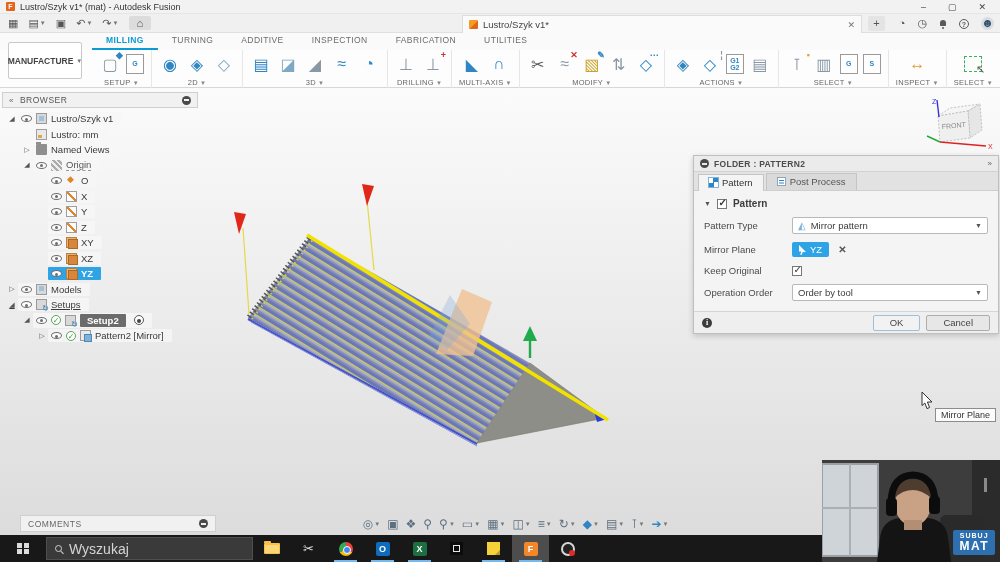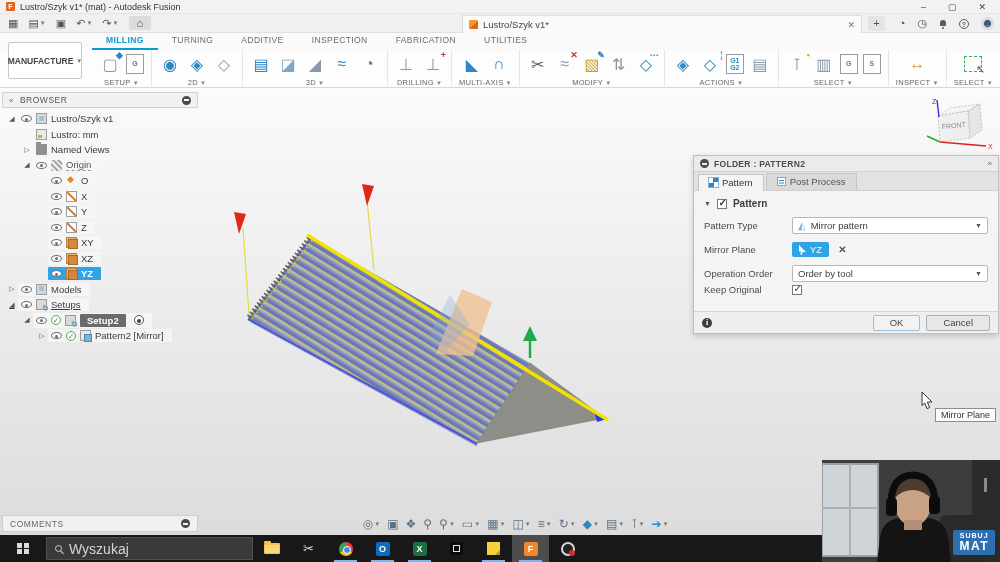--- a/index.html
+++ b/index.html
@@ -120,21 +120,21 @@
   .dfoot { border-top:1px solid #d5d5d5; background:#efefef; height:22px; display:flex; align-items:center; padding:0 8px; }
   .info { width:10px; height:10px; background:#3c3c3c; border-radius:50%; color:#fff; font-size:8px; font-weight:bold; text-align:center; line-height:10px; font-family:"Liberation Serif", serif; }
   .dbtns { margin-left:auto; display:flex; gap:6px; }
   .dbtn { min-width:44px; height:16px; background:#e7e7e7; border:1px solid #adadad; border-radius:2px; font-size:9.5px; color:#444; text-align:center; line-height:14px; padding:0 16px; }
   .dbtn.primary { background:#f2f2f2; border-color:#9cc1e0; }
 
   
   .viewcube { position:absolute; right:6px; top:8px; z-index:2; }
 
   
-  .comments { position:absolute; left:2px; bottom:3px; width:196px; height:17px; background:#f1f1f1; border:1px solid #cfcfcf; display:flex; align-items:center; padding:0 7px; font-size:8.5px; letter-spacing:.5px; color:#666; z-index:3;justify-content:flex-end; }
+  .comments { position:absolute; left:20px; bottom:3px; width:196px; height:17px; background:#f1f1f1; border:1px solid #cfcfcf; display:flex; align-items:center; padding:0 7px; font-size:8.5px; letter-spacing:.5px; color:#666; z-index:3;justify-content:flex-end; }
   .comments .gear { margin-left:auto; width:9px; height:9px; background:#4a4a4a; border-radius:50%; position:relative; }
   .comments .gear::after { content:""; position:absolute; left:2px; top:3.5px; width:5px; height:2px; background:#f1f1f1; }
   .navbar { position:absolute; left:50%; transform:translateX(-45%); bottom:4px; display:flex; align-items:center; gap:1px; z-index:3; }
   .nav-it { display:flex; align-items:center; padding:1px 3px; gap:1px; }
   .nav-it .g { font-size:12px; color:#5d6f80; line-height:1; }
   .nav-it .car { font-size:6px; color:#777; }
 
   
   .cursor { position:absolute; z-index:6; }
   .tooltip { position:absolute; z-index:6; background:#fcfcfc; border:1px solid #8c8c8c; padding:1px 5px; font-size:9px; color:#333; white-space:nowrap; }
@@ -575,30 +575,30 @@
         <div class="drow">
           <span class="dlbl">Mirror Plane</span>
           <span class="selchip">
             <svg width="7" height="10" viewBox="0 0 7 10">
                 <polygon points="0,0 7,7 3.8,7 2.6,10 1.2,9.4 2.3,6.6 0,6.6" fill="#fff"></polygon>
               </svg>
             <span>YZ</span>
           </span>
           <span class="chipx">✕</span>
         </div>
+        <div class="drow">
+          <span class="dlbl">Keep Original</span>
+          <span class="cbx"></span>
+        </div>
         <div class="drow" style="margin-bottom:2px;">
           <span class="dlbl">Operation Order</span>
           <div class="ddn">
             <span>Order by tool</span>
             <span class="car">▼</span>
           </div>
-        </div>
-        <div class="drow">
-          <span class="dlbl">Keep Original</span>
-          <span class="cbx"></span>
         </div>
       </div>
       <div class="dfoot">
         <span class="info">i</span>
         <span class="dbtns">
           <span class="dbtn primary">OK</span>
           <span class="dbtn">Cancel</span>
         </span>
       </div>
     </div>

